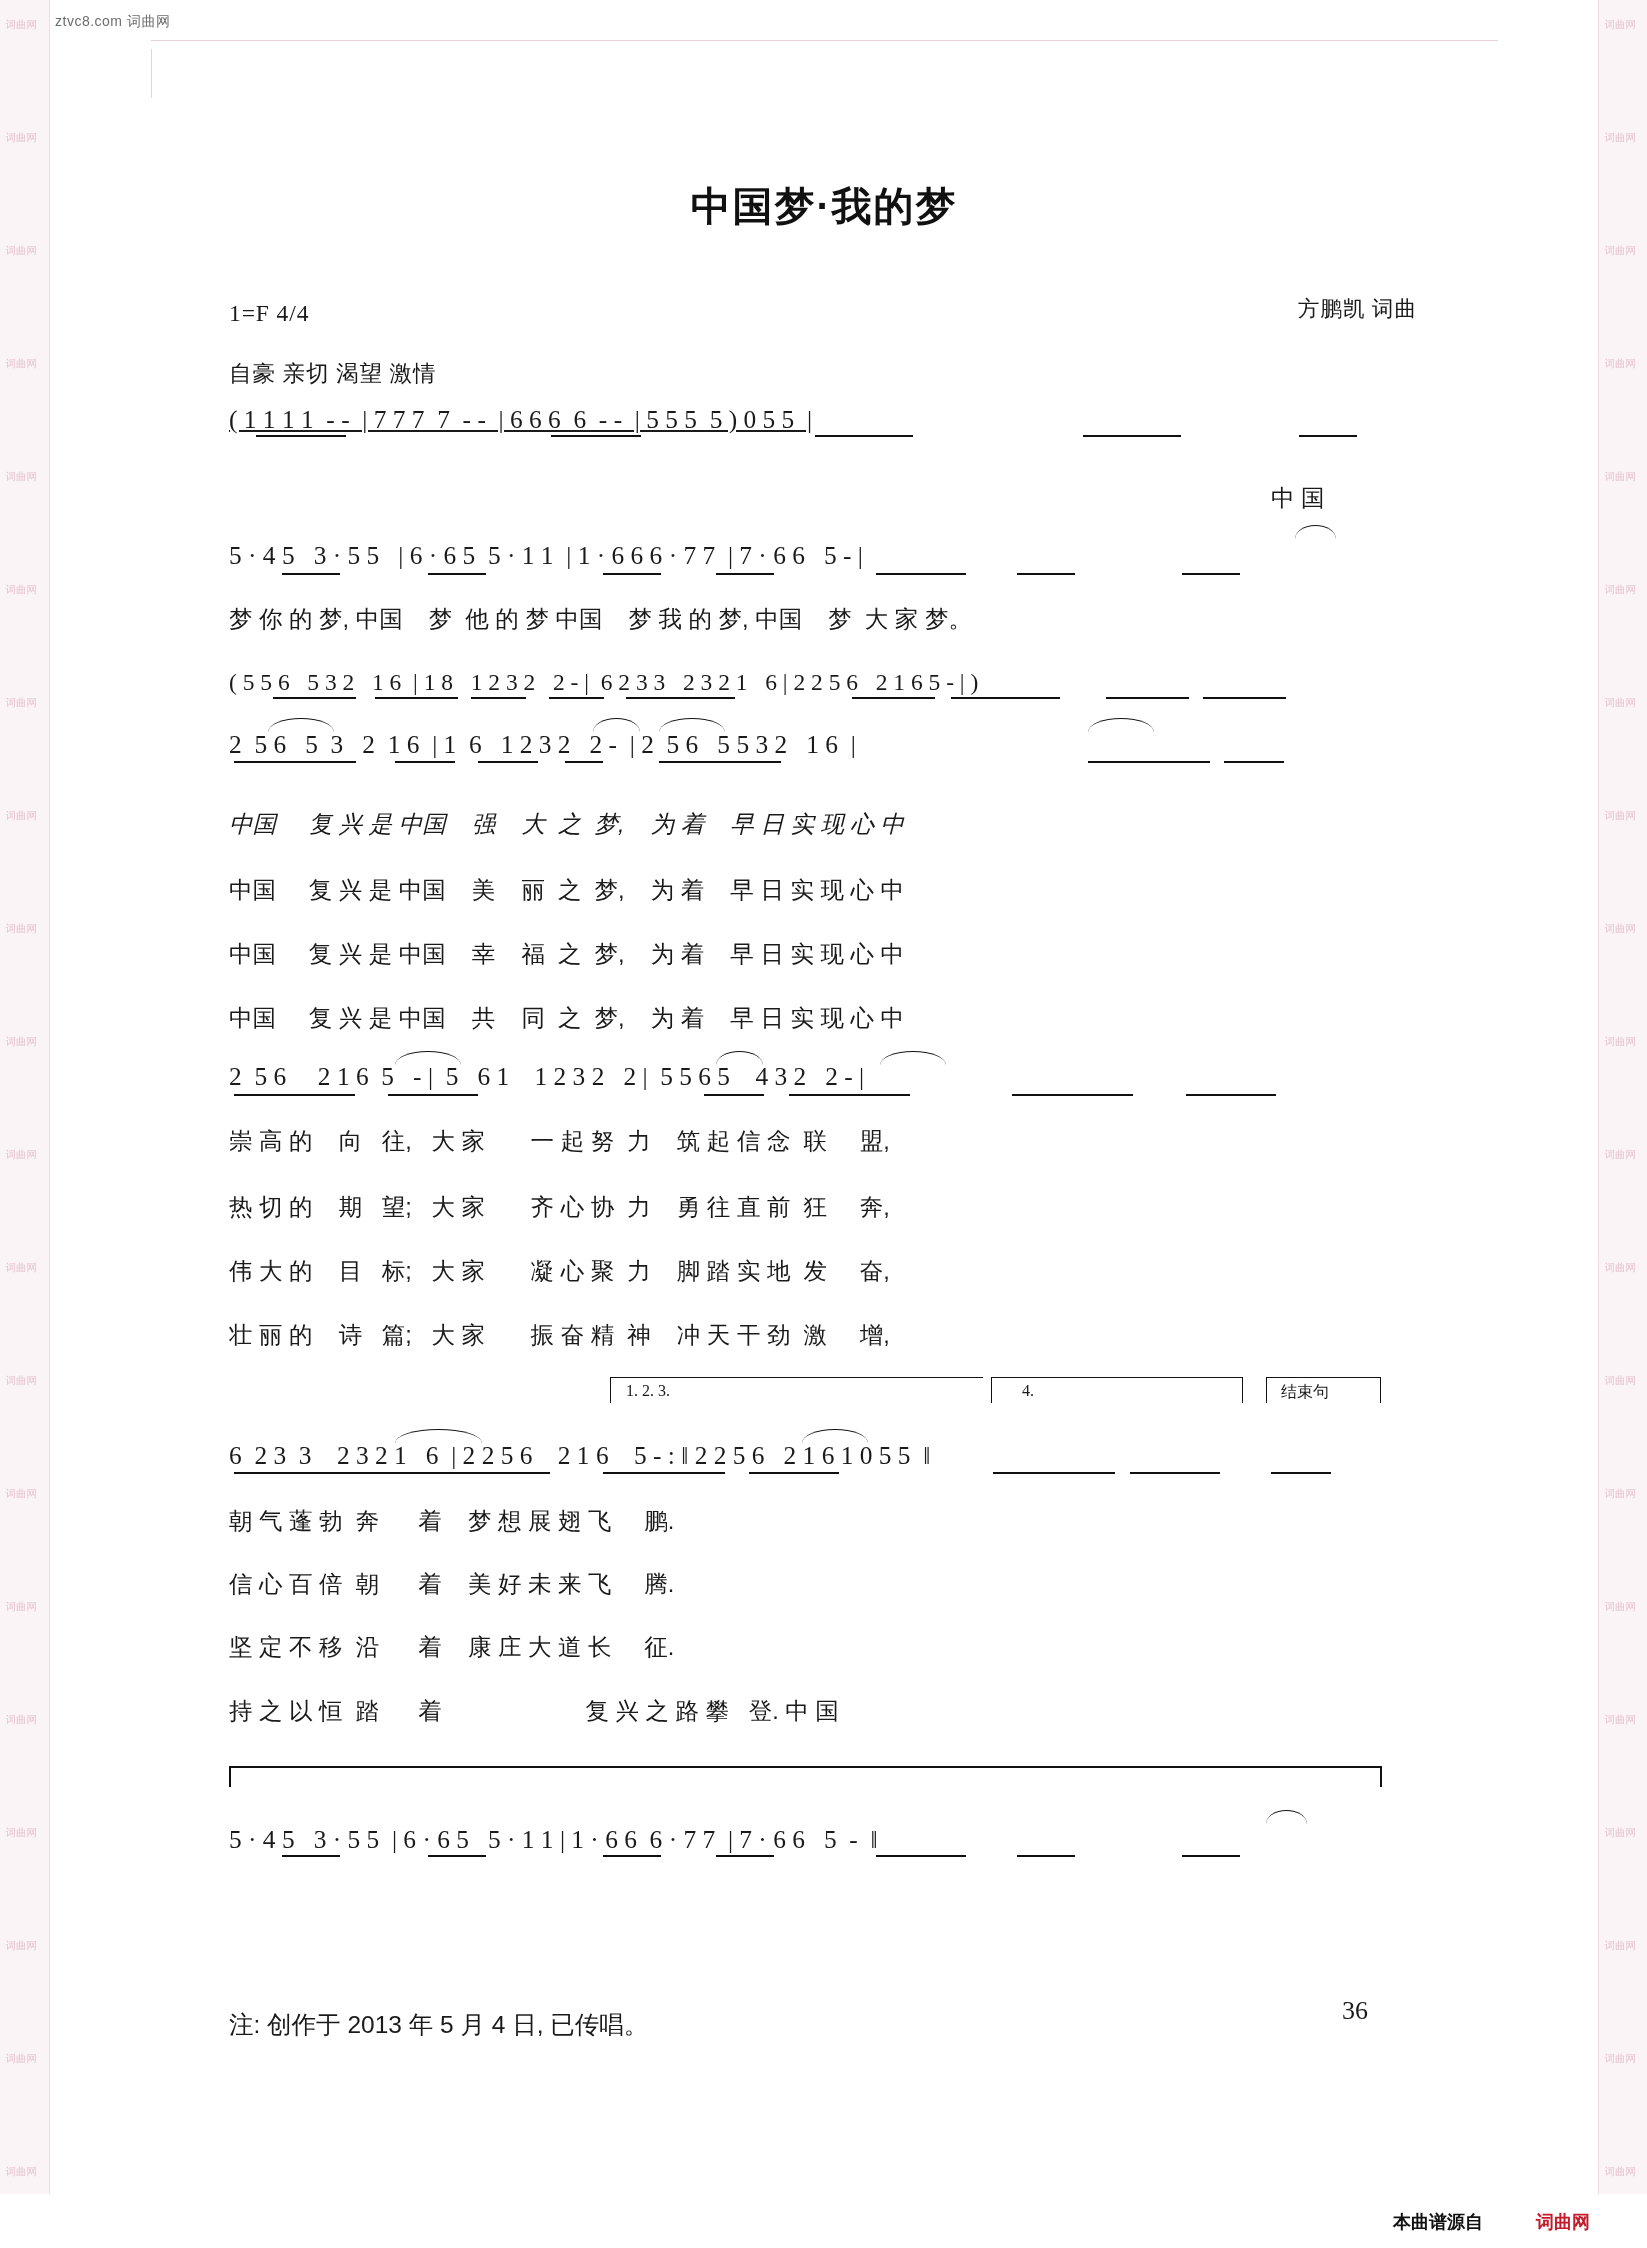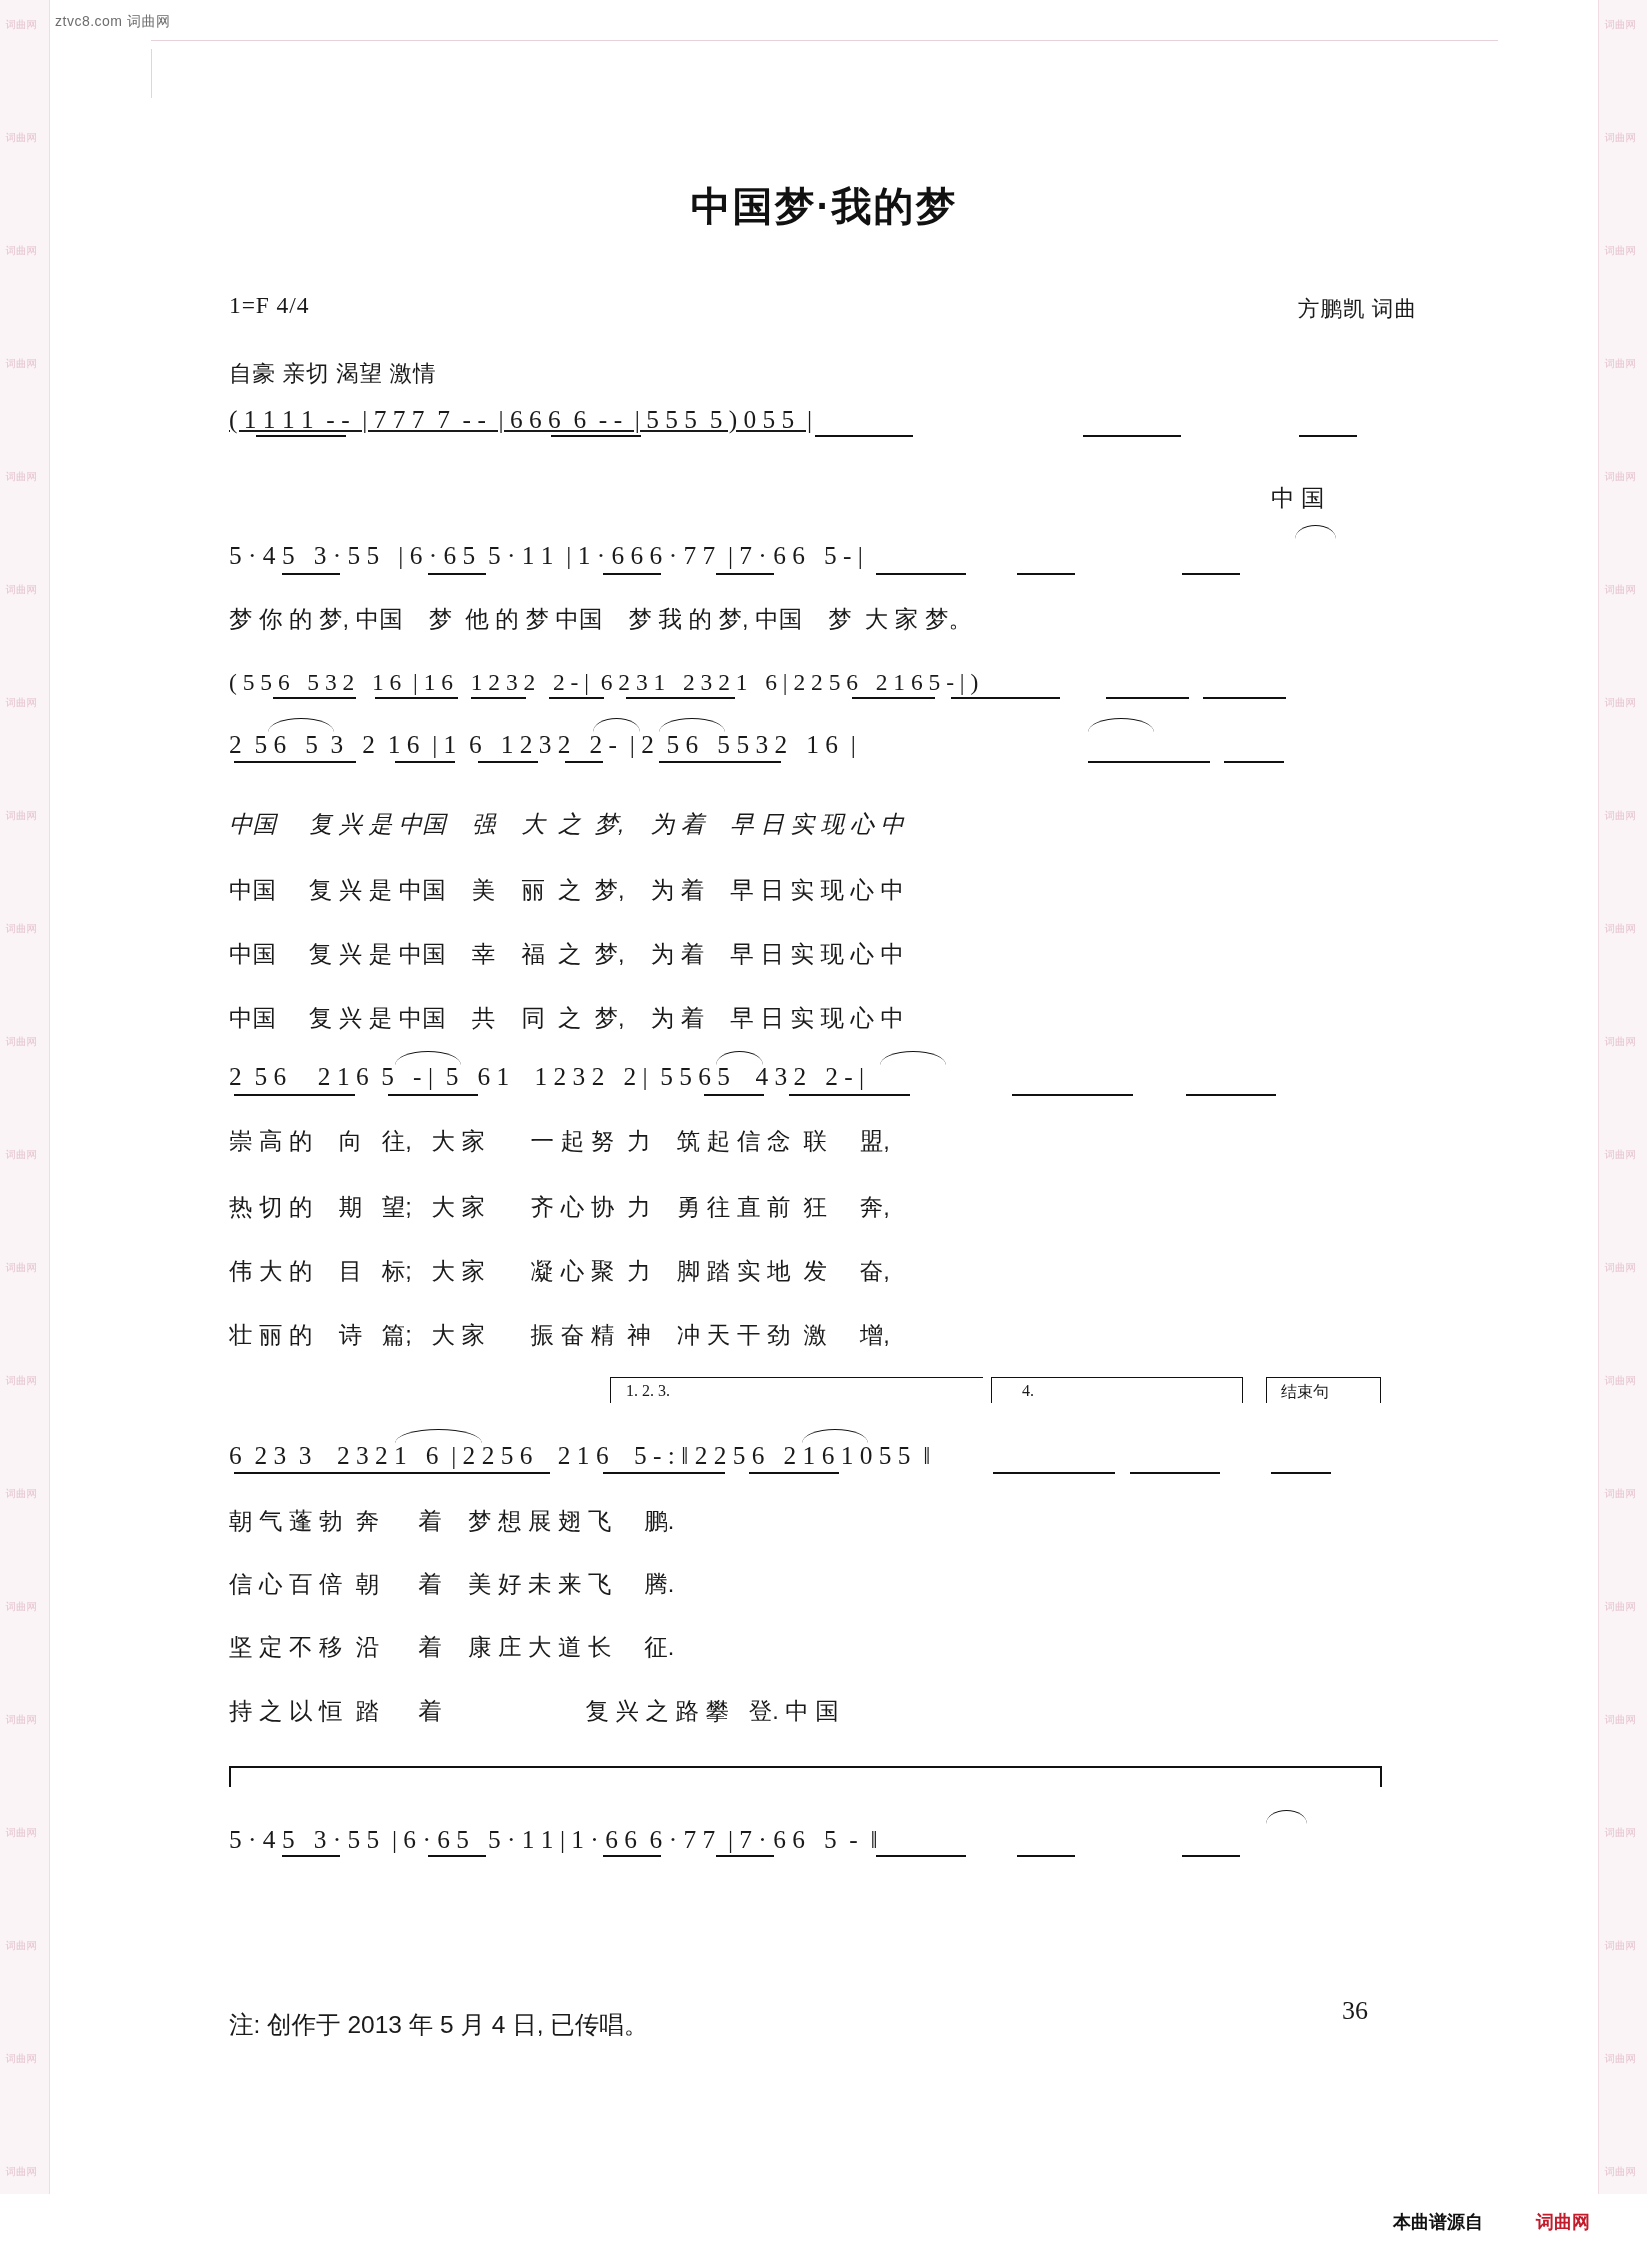--- a/index.html
+++ b/index.html
@@ -90,21 +90,21 @@
     text-align: center;
     font-size: 40px;
     font-weight: 700;
     letter-spacing: 1.9px;
     font-family: "Liberation Sans", sans-serif;
     color: #111;
   }
   .meta-key {
     position: absolute;
     left: 229px;
-    top: 292px;
+    top: 300px;
     font-size: 23.5px;
     letter-spacing: 0.9px;
   }
   .meta-author {
     position: absolute;
     right: 231px;
     top: 294px;
     font-size: 21.7px;
     letter-spacing: 0.9px;
   }
@@ -302,21 +302,21 @@
   <div class="beam" style="left:428px; top:573px; width:58px;"></div>
   <div class="beam" style="left:603px; top:573px; width:58px;"></div>
   <div class="beam" style="left:716px; top:573px; width:58px;"></div>
   <div class="beam" style="left:876px; top:573px; width:90px;"></div>
   <div class="beam" style="left:1017px; top:573px; width:58px;"></div>
   <div class="beam" style="left:1182px; top:573px; width:58px;"></div>
   <div class="slur" style="left:1295px; top:525px; width:41px;"></div>
 
   <div class="abs lyric" style="left:229px; top:603px;">梦 你 的 梦, 中国    梦  他 的 梦 中国    梦 我 的 梦, 中国    梦  大 家 梦。</div>
 
-  <div class="abs notes" style="left:229px; top:669px; font-size:23.5px;">( 5 5 6   5 3 2   1 6  | 1 6   1 2 3 2   2 - |  6 2 3 1   2 3 2 1   6 | 2 2 5 6   2 1 6 5 - | )</div>
+  <div class="abs notes" style="left:229px; top:669px; font-size:23.5px;">( 5 5 6   5 3 2   1 6  | 1 8   1 2 3 2   2 - |  6 2 3 3   2 3 2 1   6 | 2 2 5 6   2 1 6 5 - | )</div>
   <div class="beam" style="left:273px; top:697px; width:83px;"></div>
   <div class="beam" style="left:375px; top:697px; width:83px;"></div>
   <div class="beam" style="left:471px; top:697px; width:55px;"></div>
   <div class="beam" style="left:549px; top:697px; width:55px;"></div>
   <div class="beam" style="left:626px; top:697px; width:109px;"></div>
   <div class="beam" style="left:852px; top:697px; width:83px;"></div>
   <div class="beam" style="left:951px; top:697px; width:109px;"></div>
   <div class="beam" style="left:1106px; top:697px; width:83px;"></div>
   <div class="beam" style="left:1203px; top:697px; width:83px;"></div>
 

